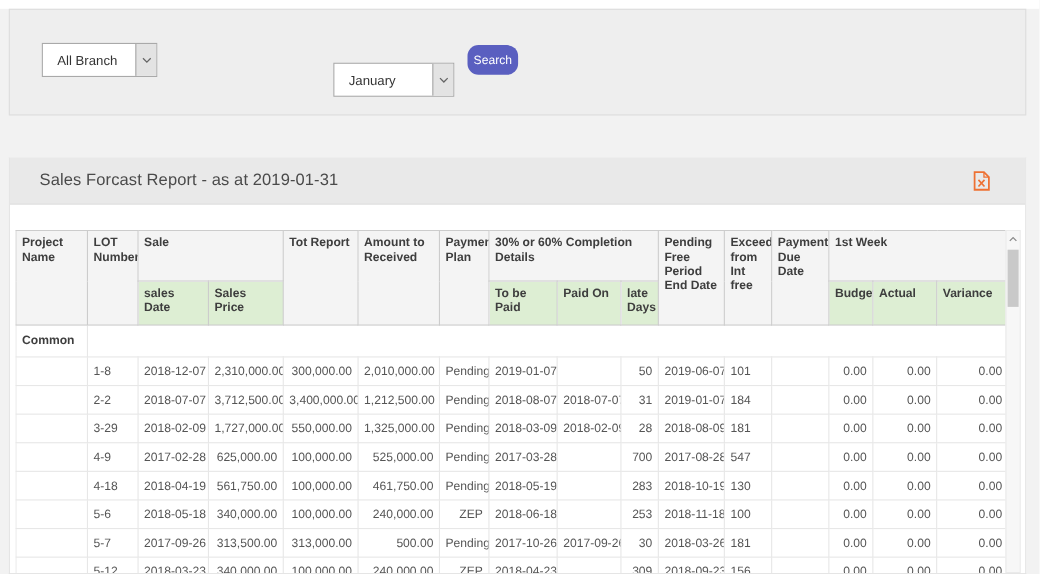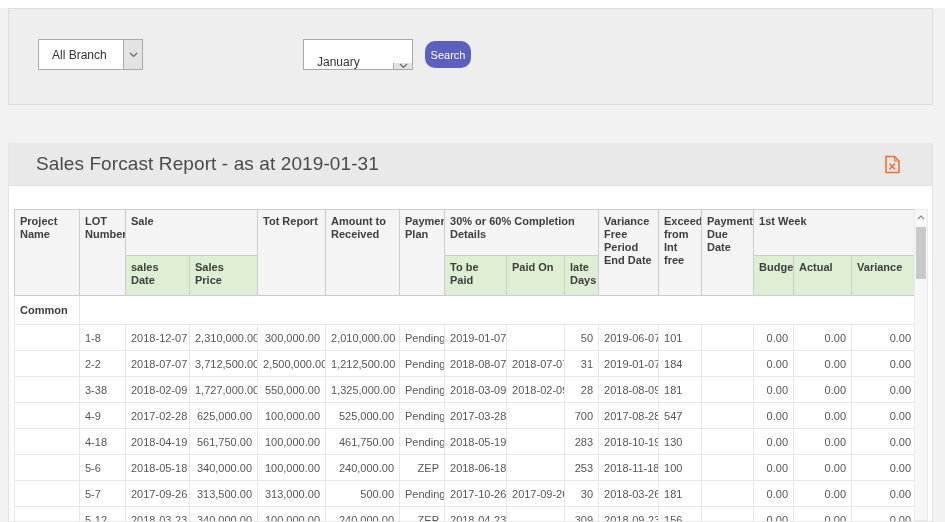--- a/index.html
+++ b/index.html
@@ -12,31 +12,31 @@
   .filter-panel { position:absolute; left:8px; top:8px; width:925px; height:97px;
                   background:#eeeeee; border:1px solid #dddddd; }
   .select { position:absolute; height:31px; background:#ffffff; border:1px solid #a9a9a9;
             display:flex; align-items:stretch; cursor:pointer; }
   .select .val { flex:1; padding-left:13px; font-size:12px; color:#333333;
                  display:flex; align-items:center; white-space:nowrap; }
   .select .arrow { width:19px; background:#e3e3e3; border-left:1px solid #a9a9a9;
                    display:flex; align-items:center; justify-content:center; }
   #sel-branch { left:29px;  top:30px; width:105px; }
   #sel-report { left:138px; top:30px; width:151px; }
-  #sel-month  { left:294px; top:30px; width:110px;align-items:flex-end; }
+  #sel-month  { left:294px; top:48px; width:110px; }
   .btn-search { position:absolute; left:416px; top:32px; width:46px; height:27px;
                 background:#5a5fc0; color:#ffffff; font-size:11px; font-family:inherit;
                 border:none; border-radius:10px; cursor:pointer; }
 
   
   .report-panel { position:absolute; left:8px; top:143px; width:925px; height:379px;
                   background:#ffffff; border:1px solid #e3e3e3; border-top:none; }
   .title-bar { height:43px; background:#e9e9e9; border-bottom:1px solid #e0e0e0; position:relative; }
   .title-bar .title { position:absolute; left:27px; top:50%; transform:translateY(-50%);
-                      font-size:19px; color:#4a4a4a; letter-spacing:0.1px; }
+                      font-size:15px; color:#4a4a4a; letter-spacing:0.1px; }
   .export-btn { position:absolute; right:31px; top:12px; width:17px; height:19px;
                 background:none; border:none; cursor:pointer; padding:0; }
 
   
   .table-wrap { position:absolute; left:5px; top:66px; right:4px; bottom:0; overflow:hidden; }
   table { border-collapse:collapse; table-layout:fixed; width:902px; }
   th { background:#f4f4f4; border:1px solid #cccccc; font-size:11px; font-weight:bold;
        color:#3e3e3e; text-align:left; vertical-align:top; padding:5px 4px 2px 5px;
        line-height:13px; overflow:hidden; }
   tr.h1 { height:46px; }
@@ -119,21 +119,21 @@
       </colgroup>
       <thead>
         <tr class="h1">
           <th rowspan="2">Project Name</th>
           <th rowspan="2">LOT Number</th>
           <th colspan="2">Sale</th>
           <th rowspan="2">Tot Report</th>
           <th rowspan="2">Amount to Received</th>
           <th rowspan="2">Payment Plan</th>
           <th colspan="3">30% or 60% Completion Details</th>
-          <th rowspan="2">Variance Free Period End Date</th>
+          <th rowspan="2">Pending Free Period End Date</th>
           <th rowspan="2">Exceed from Int free</th>
           <th rowspan="2">Payment Due Date</th>
           <th colspan="3">1st Week</th>
         </tr>
         <tr class="h2">
           <th class="green">sales Date</th>
           <th class="green">Sales Price</th>
           <th class="green">To be Paid</th>
           <th class="green">Paid On</th>
           <th class="green">late Days</th>
@@ -163,36 +163,36 @@
             <td></td>
             <td class="num">0.00</td>
             <td class="num">0.00</td>
             <td class="num">0.00</td>
           </tr>
           <tr>
             <td></td>
             <td>2-2</td>
             <td>2018-07-07</td>
             <td class="num">3,712,500.00</td>
-            <td class="num">2,500,000.00</td>
+            <td class="num">3,400,000.00</td>
             <td class="num">1,212,500.00</td>
             <td class="num">Pending</td>
             <td>2018-08-07</td>
             <td>2018-07-07</td>
             <td class="num">31</td>
             <td>2019-01-07</td>
             <td>184</td>
             <td></td>
             <td class="num">0.00</td>
             <td class="num">0.00</td>
             <td class="num">0.00</td>
           </tr>
           <tr>
             <td></td>
-            <td>3-38</td>
+            <td>3-29</td>
             <td>2018-02-09</td>
             <td class="num">1,727,000.00</td>
             <td class="num">550,000.00</td>
             <td class="num">1,325,000.00</td>
             <td class="num">Pending</td>
             <td>2018-03-09</td>
             <td>2018-02-09</td>
             <td class="num">28</td>
             <td>2018-08-09</td>
             <td>181</td>

